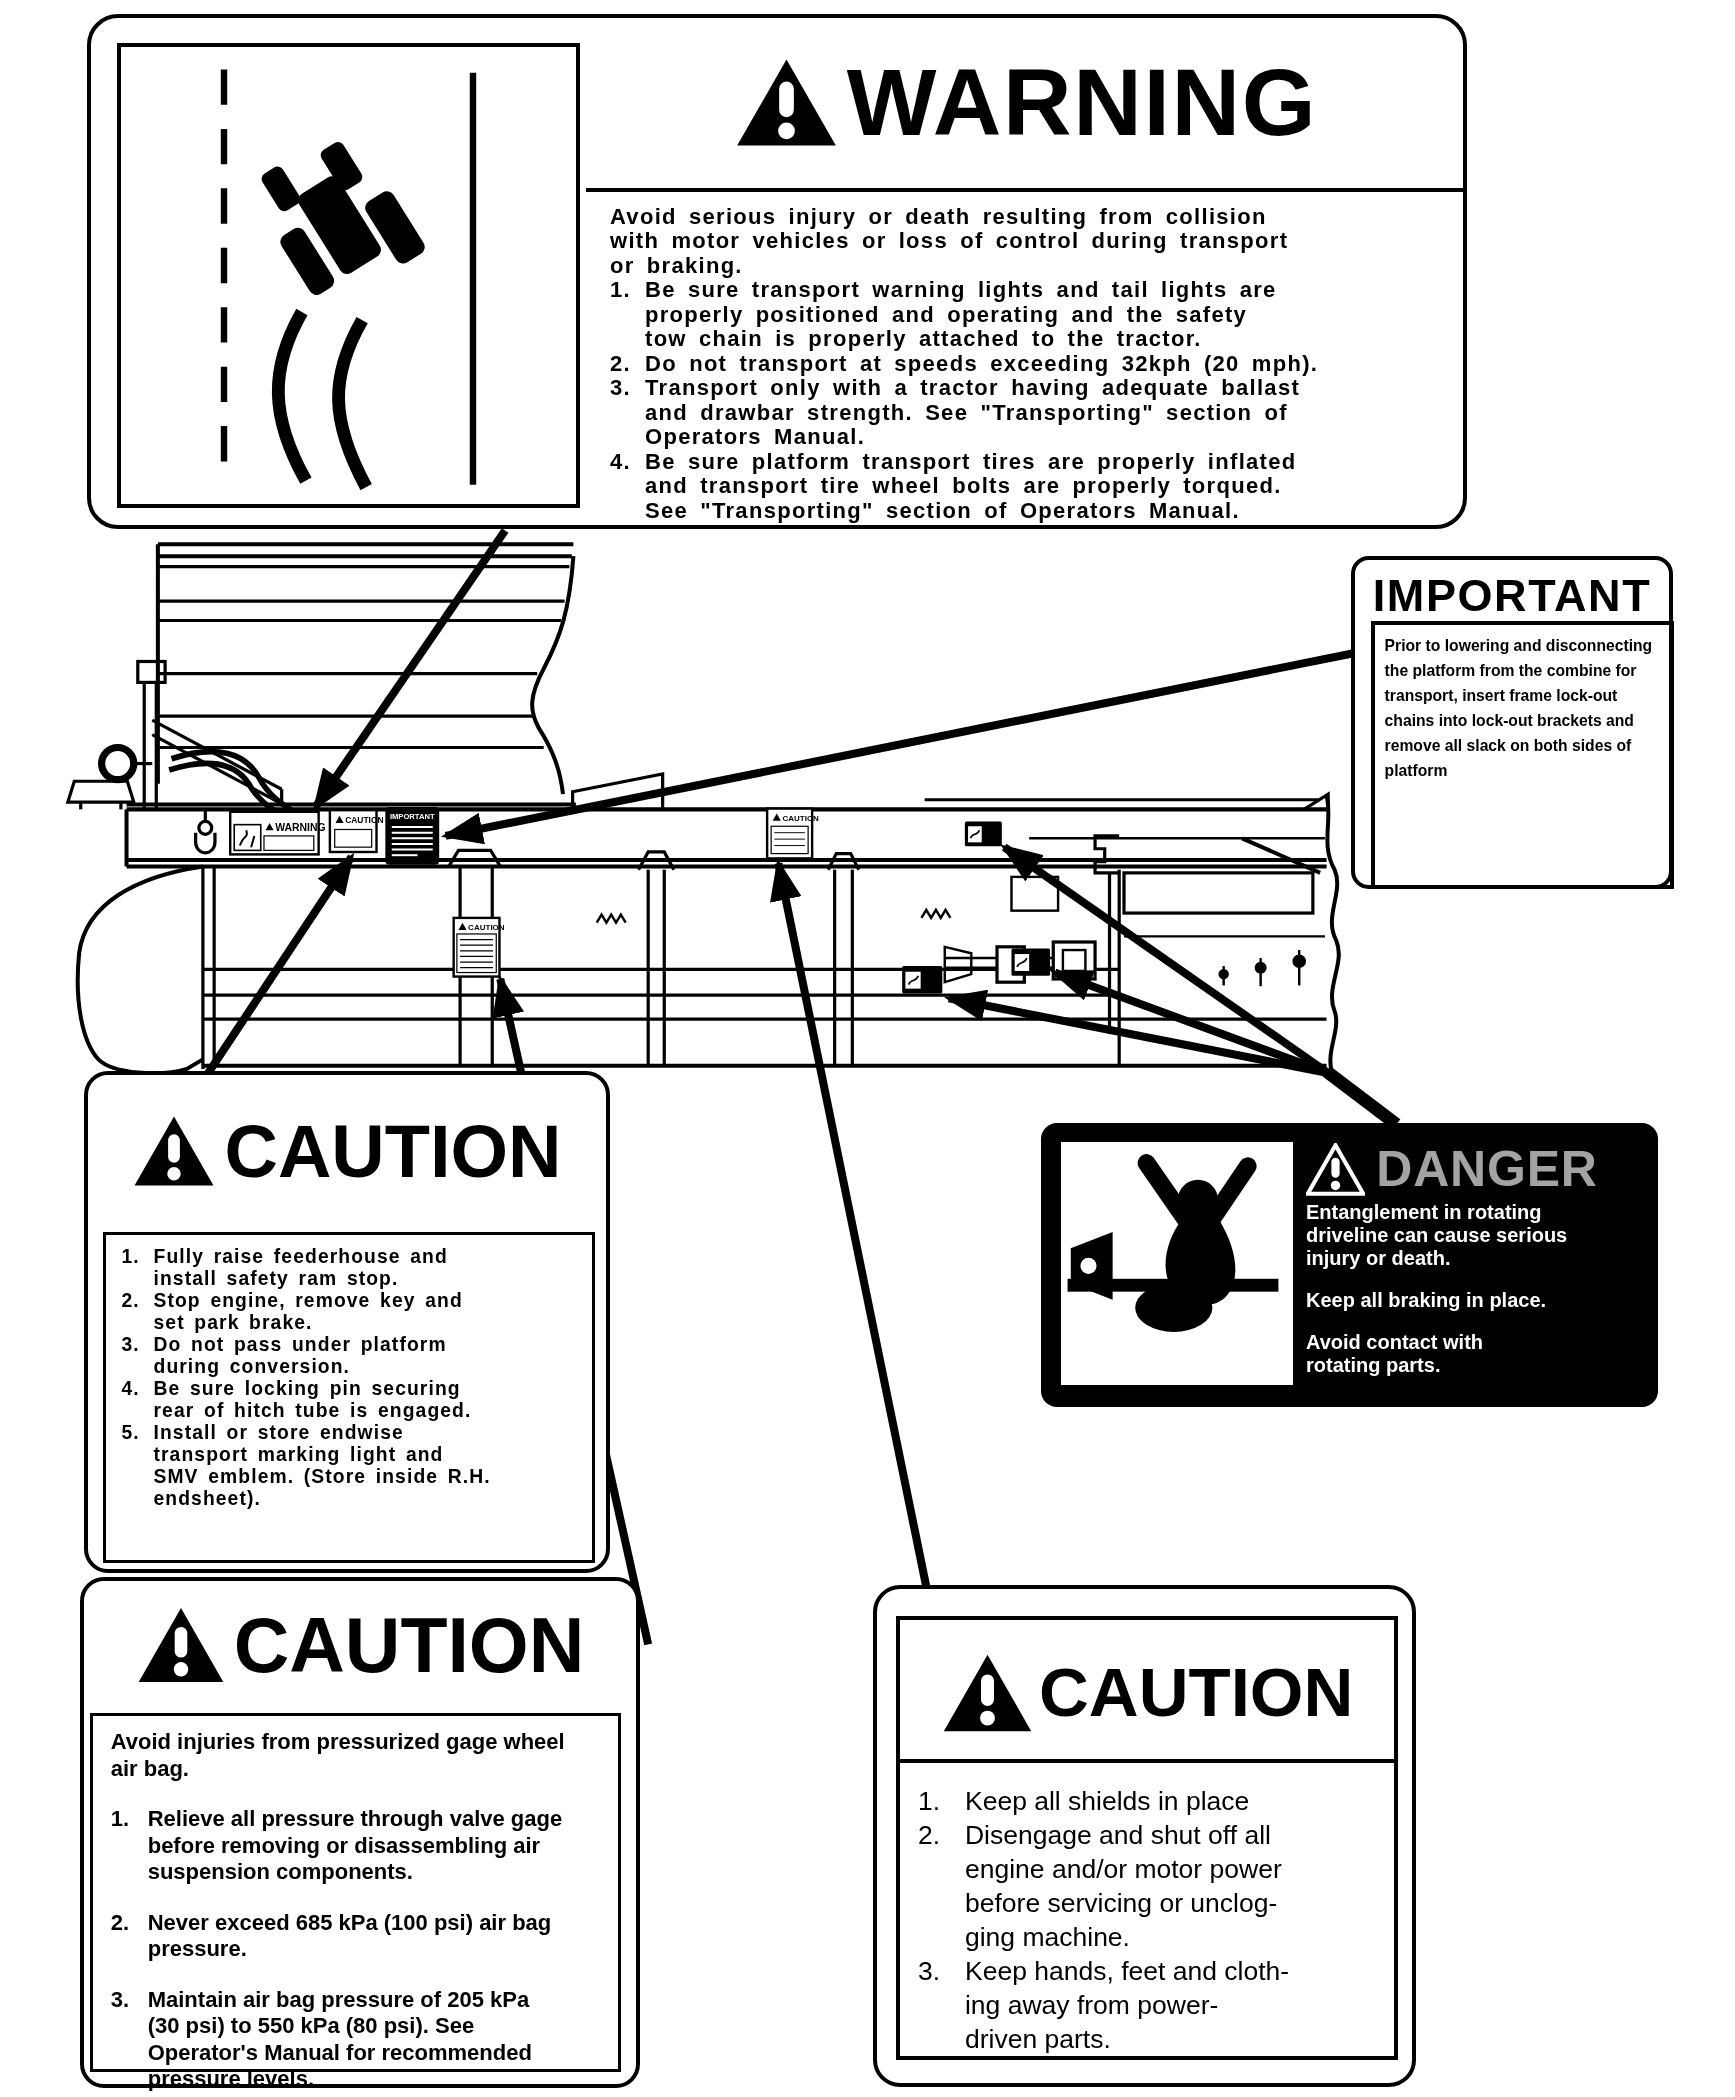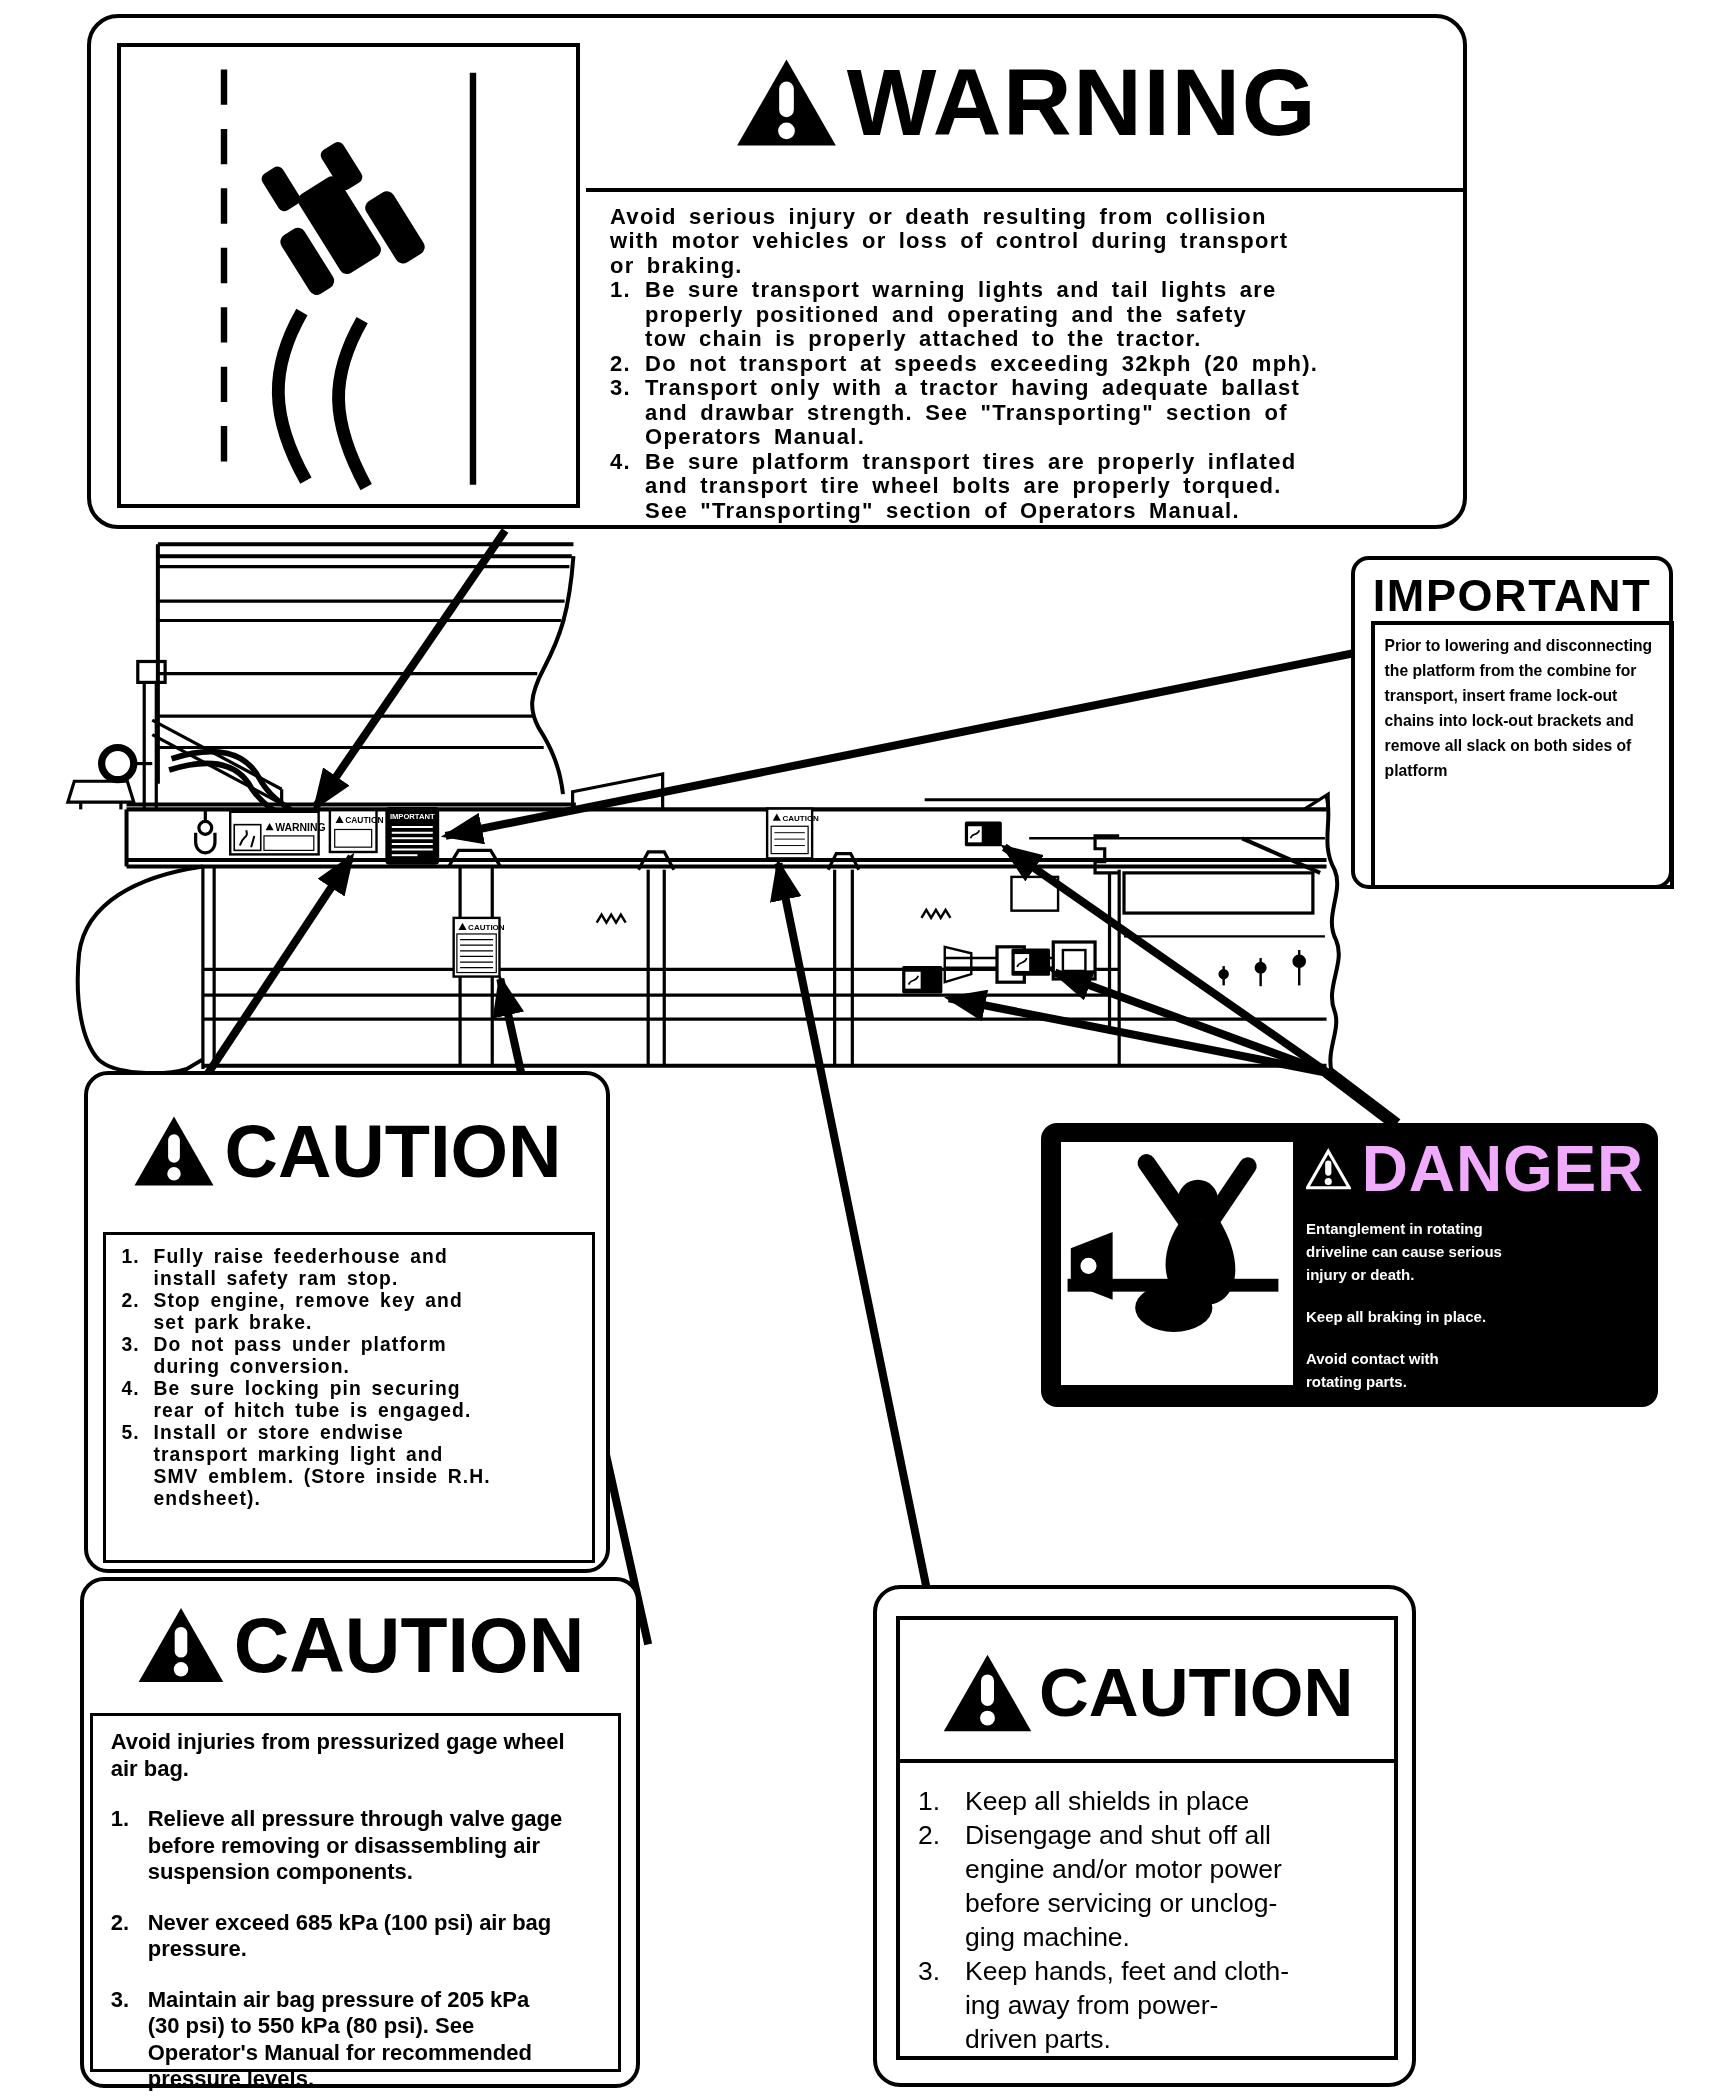--- a/index.html
+++ b/index.html
@@ -37,22 +37,22 @@
   #caution1-box .head-text{font-size:74px;}
   #caution1-inner{position:absolute;left:14.5px;top:157px;width:492px;height:331px;border:3.2px solid #000;
                   box-sizing:border-box;padding:11.3px 6.4px 0 16px;font-size:19.3px;font-weight:bold;
                   letter-spacing:1.1px;word-spacing:3.2px;line-height:22px;}
   #caution1-inner .hang .num{flex:0 0 32px;}
   
   #danger-box{left:1041px;top:1123px;width:617px;height:284px;background:#000;border:none;border-radius:16px;color:#fff;}
   #danger-picto{position:absolute;left:20px;top:19.3px;width:232px;height:243px;background:#fff;}
   #danger-right{position:absolute;left:265px;top:0;width:338px;height:100%;}
   #danger-head{justify-content:flex-start;gap:11.3px;margin-top:14.5px;height:63px;}
-  #danger-head .head-text{font-size:64px;font-weight:bold;color:#f0abfc;letter-spacing:0.8px;}
-  #danger-body{margin-top:16px;font-size:15px;font-weight:bold;line-height:23px;}
+  #danger-head .head-text{font-size:50px;font-weight:bold;color:#a3a3a3;letter-spacing:0.8px;}
+  #danger-body{margin-top:0;font-size:20px;font-weight:bold;line-height:23px;}
   #danger-body .gap{height:19.3px;}
   
   #caution2-box{left:80px;top:1577px;width:560px;height:511px;border-radius:24px;}
   #caution2-box .caution-head{margin-top:17.7px;height:93px;}
   #caution2-box .head-text{font-size:77px;}
   #caution2-inner{position:absolute;left:6px;top:132px;width:531px;height:359px;border:3.2px solid #000;
                   box-sizing:border-box;padding:13px 4.8px 0 17.7px;font-size:22px;font-weight:bold;line-height:26.5px;}
   #caution2-inner .gap{height:24px;}
   #caution2-inner .hang .num{flex:0 0 37px;}
   

